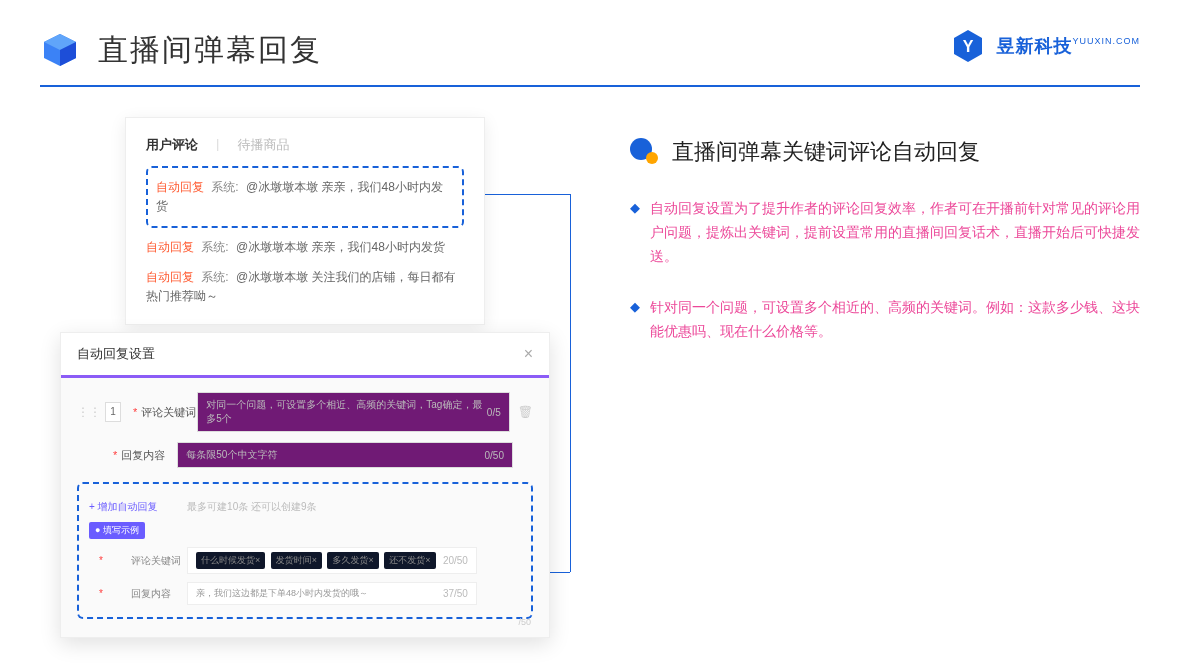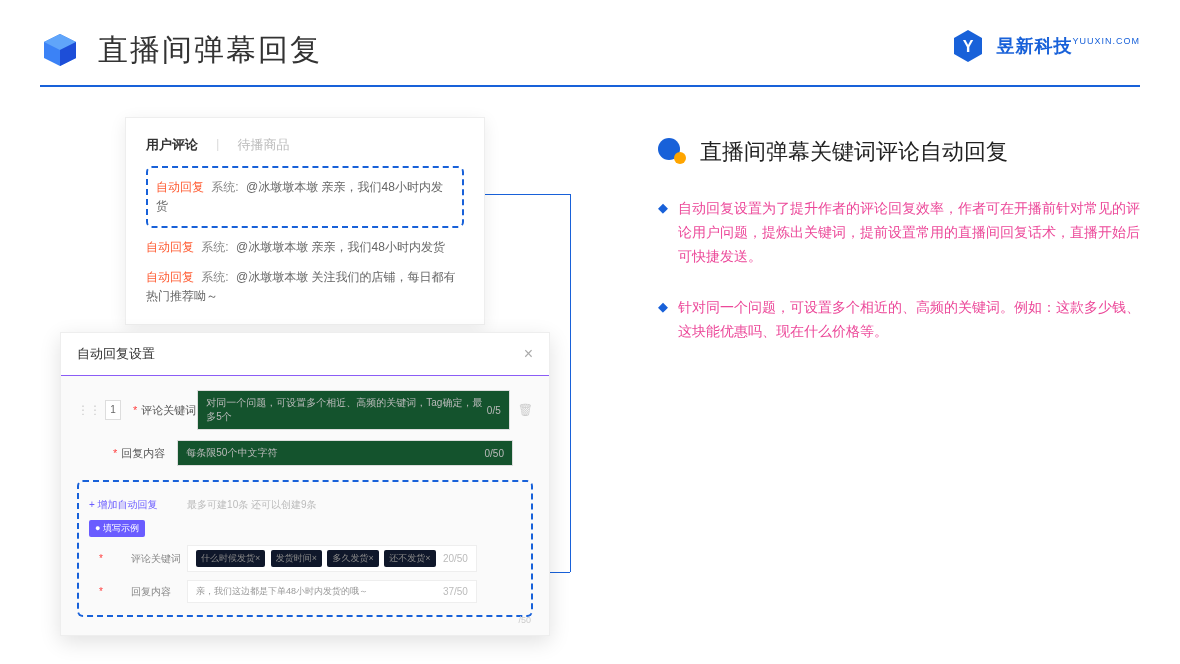--- a/index.html
+++ b/index.html
@@ -7,41 +7,41 @@
 .header{display:flex;padding:30px 40px 0 40px;}
 .hdr-icon{width:40px;height:40px;margin-right:18px;position:relative;}
 .hdr-icon svg{width:100%;height:100%;}
 .hdr-title{font-size:30px;font-weight:500;color:#333;letter-spacing:2px;}
 .brand{position:absolute;right:40px;top:28px;display:flex;align-items:center;}
 .brand-icon{width:36px;height:36px;margin-right:10px;}
 .brand-text{display:flex;flex-direction:row;line-height:1;}
 .brand-cn{font-size:18px;font-weight:600;color:#1861d9;letter-spacing:1px;}
 .brand-en{font-size:9px;color:#1861d9;letter-spacing:1px;}
 .hr{height:2px;background:#1861d9;margin:14px 40px 0 40px;}
-.content{display:flex;padding:30px 40px 0 60px;gap:28px;}
+.content{display:flex;padding:30px 40px 0 60px;}
 .left{width:500px;position:relative;}
 .card1{position:absolute;left:65px;top:0;width:360px;background:#fff;border:1px solid #eee;box-shadow:0 4px 16px rgba(0,0,0,0.08);padding:18px 20px;font-size:13px;z-index:1;}
 .tabs{display:flex;gap:18px;margin-bottom:12px;}
 .tab{color:#bbb;}
 .tab.active{color:#333;font-weight:600;}
 .cbox{border:2px dashed #1861d9;border-radius:6px;padding:10px 8px;margin-bottom:10px;}
 .cline{font-size:12px;color:#666;margin-bottom:10px;line-height:1.6;}
 .cline:last-child{margin-bottom:0;}
 .tag-auto{color:#ff5c33;font-weight:500;margin-right:4px;}
 .tag-sys{color:#888;margin-right:4px;}
 .card2{position:absolute;left:0;top:215px;width:490px;background:#fff;border:1px solid #eee;box-shadow:0 6px 20px rgba(0,0,0,0.12);z-index:2;}
-.c2hdr{display:flex;justify-content:space-between;align-items:center;padding:12px 16px;border-bottom:1px solid #8b5cf6;font-size:13px;color:#333;}
+.c2hdr{display:flex;justify-content:space-between;align-items:center;padding:12px 16px;border-bottom:3px solid #8b5cf6;font-size:13px;color:#333;}
 .close-x{color:#aaa;font-size:16px;cursor:pointer;}
 .c2body{padding:14px 16px 18px 16px;background:#fafafa;}
 .row{display:flex;align-items:center;margin-bottom:10px;font-size:11px;}
 .dots{color:#ccc;margin-right:4px;font-size:12px;}
 .idx{width:16px;height:20px;border:1px solid #ddd;background:#fff;text-align:center;line-height:18px;font-size:10px;color:#666;margin-right:12px;}
 .req{color:#ff4040;margin-right:4px;}
 .lbl{color:#555;width:56px;font-size:11px;}
-.inp{flex:1;border:1px solid #ddd;background:#14532d;padding:5px 8px;font-size:10px;color:#bbb;display:flex;justify-content:space-between;align-items:center;}
+.inp{flex:1;border:1px solid #ddd;background:#701a75;padding:5px 8px;font-size:10px;color:#bbb;display:flex;justify-content:space-between;align-items:center;}
 .cnt{color:#bbb;font-size:10px;}
 .trash{color:#ccc;margin-left:8px;font-size:12px;}
 .dashbox{border:2px dashed #1861d9;border-radius:6px;padding:12px 10px;margin-top:14px;}
 .addlink{color:#6a5cff;font-size:10px;}
 .hint{color:#bbb;font-size:10px;margin-left:25px;}
 .badge{display:inline-block;background:#6a5cff;color:#fff;font-size:9px;padding:2px 6px;border-radius:2px;margin-top:8px;}
 .exrow{display:flex;align-items:center;margin-top:8px;font-size:10px;}
 .exlbl{color:#888;width:56px;margin-left:24px;}
 .exreq{color:#ff4040;margin-right:4px;margin-left:10px;}
 .exinp{flex:1;border:1px solid #eee;background:#fff;padding:4px 8px;font-size:9px;color:#999;display:flex;justify-content:space-between;align-items:center;max-width:290px;}

